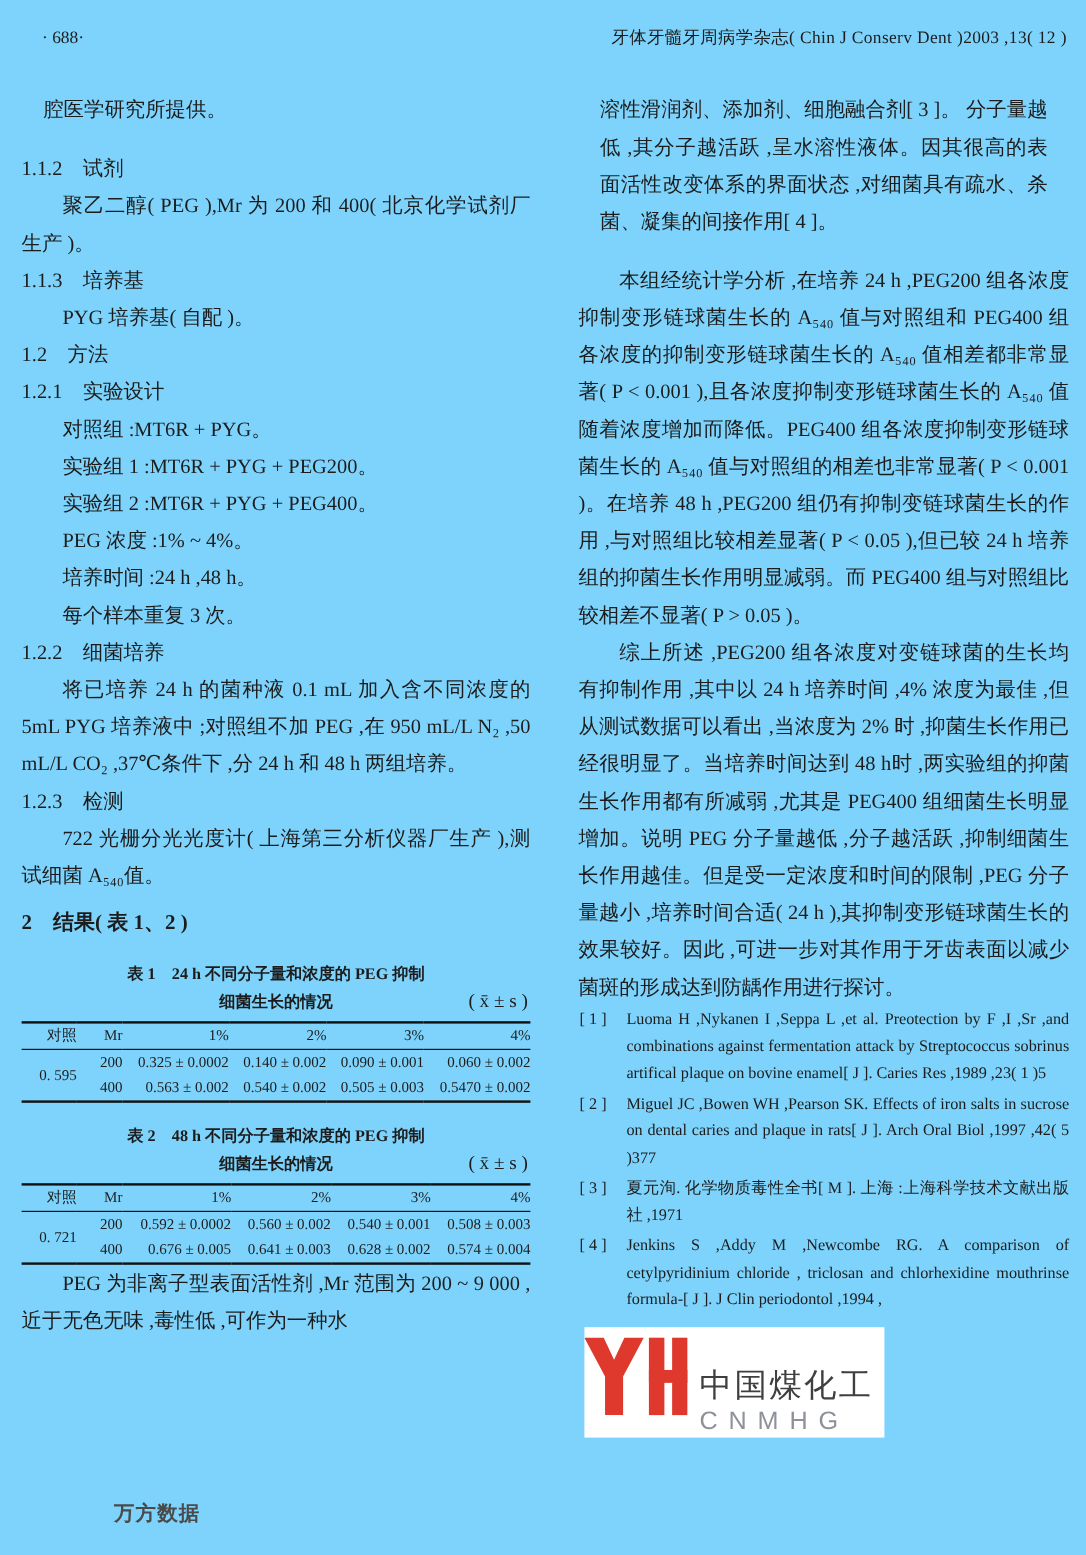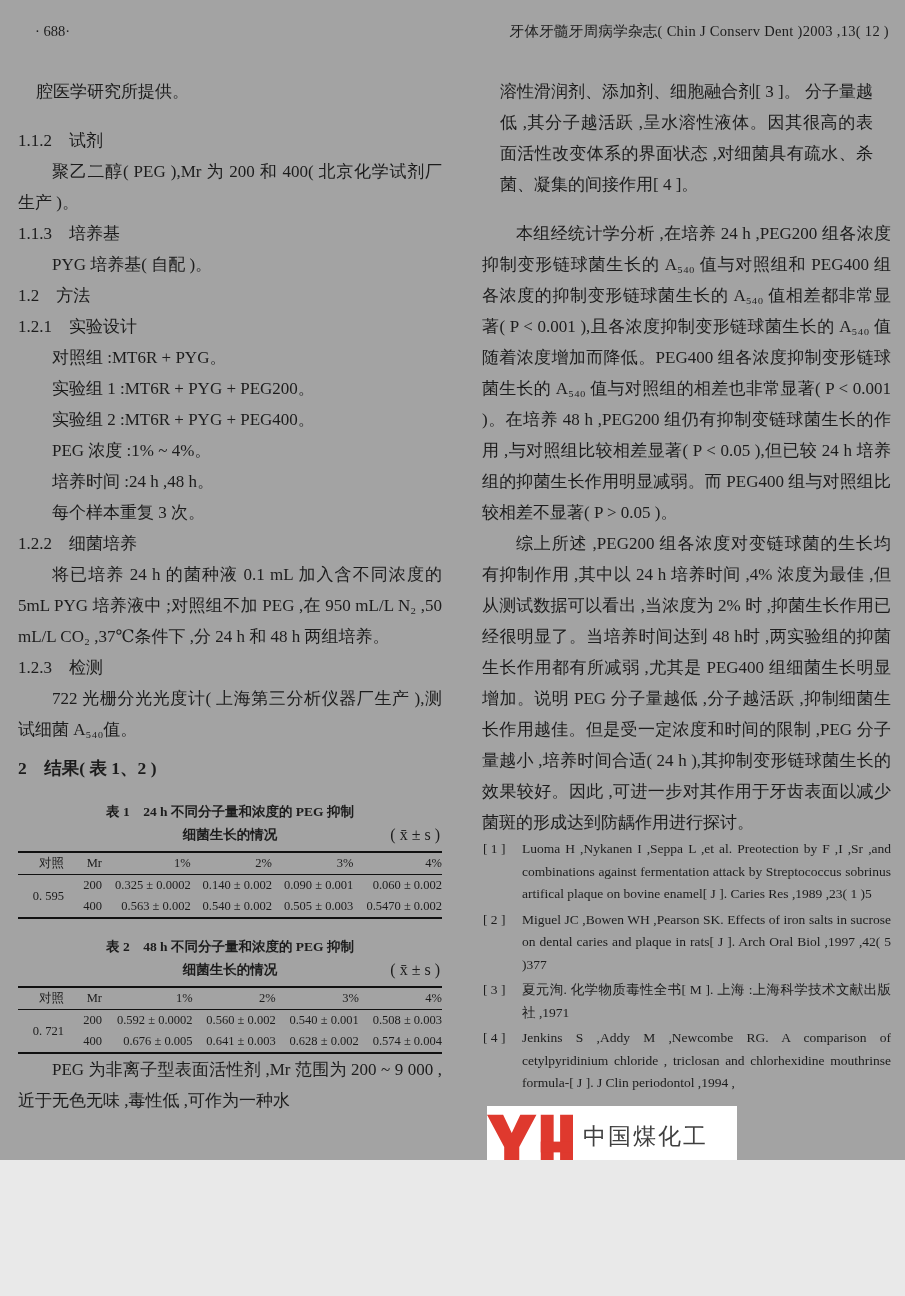--- a/index.html
+++ b/index.html
@@ -1,18 +1,18 @@
 <!DOCTYPE html>
 <html><head>
 <meta charset="utf-8">
 <style>
   html,body { margin:0; padding:0; background:#e9e9e9; }
   .page {
-    position:relative; width:905px; height:1160px; margin:0 auto;
-    background:#a3a3a3; overflow:hidden;
+    position:relative; width:905px; height:1296px; margin:0 auto;
+    background:#7dd3fc; overflow:hidden;
     font-family:"Liberation Serif","DejaVu Serif",serif;
     color:#1c1c1c;
   }
   
   .header {
     position:absolute; top:22px; left:35px; right:16px;
     display:flex; justify-content:space-between; align-items:baseline;
     font-size:14.5px;
   }
   .header .journal { letter-spacing:0.3px; }
@@ -62,22 +62,22 @@
   }
   .ref .ref-num { position:absolute; left:1px; top:0; }
 
   
   .watermark {
     position:absolute; left:487px; top:1106px; width:250px; height:92px;
     background:#ffffff; display:flex; align-items:flex-start; gap:10px;
   }
   .wm-logo { width:86px; height:82px; flex:0 0 auto; }
   .wm-text { display:flex; flex-direction:column; padding-top:14px; }
-  .wm-cn { font-size:23px; line-height:32px; color:#3f3f3f; letter-spacing:2px;
-           font-family:"Liberation Sans","DejaVu Sans",sans-serif; }
+  .wm-cn { font-size:27px; line-height:32px; color:#3f3f3f; letter-spacing:2px;
+           font-family:"Liberation Sans","DejaVu Sans",sans-serif;margin-top:18px; }
   .wm-en { font-size:21px; line-height:30px; color:#8d9298; letter-spacing:9px;
            font-family:"Liberation Sans","DejaVu Sans",sans-serif; }
 
   
   .footer-brand {
     position:absolute; left:95px; top:1250px;
     font-size:17px; font-weight:bold; color:#4a4a4a; letter-spacing:1px;
   }
 </style>
 </head>

